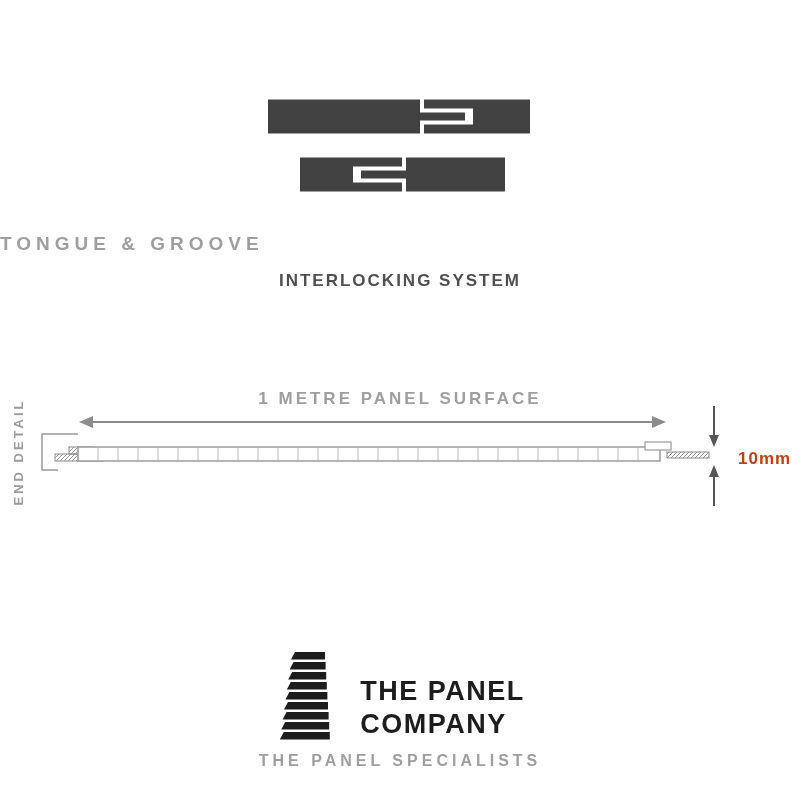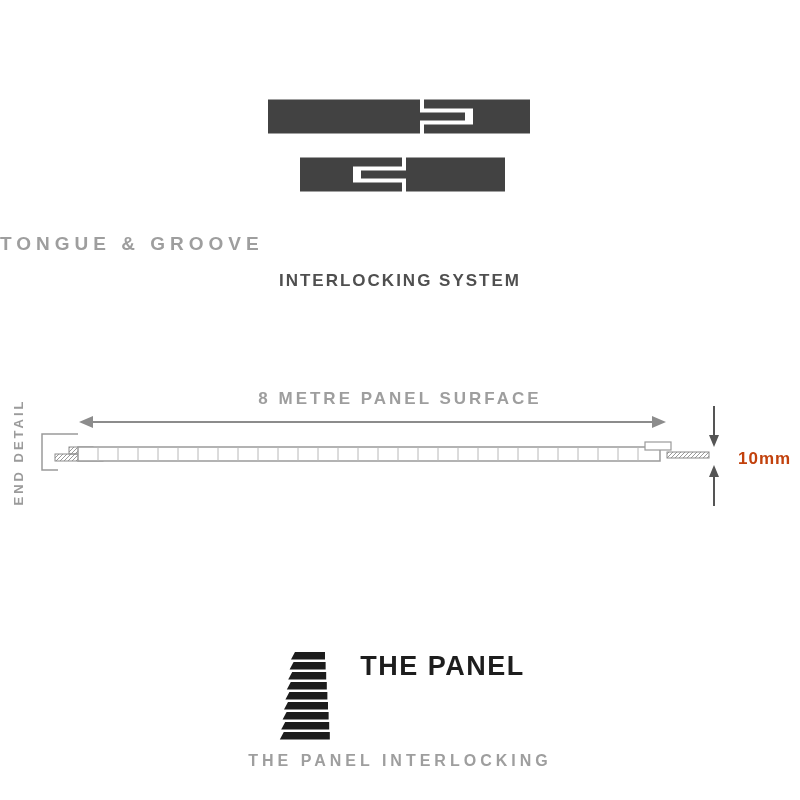--- a/index.html
+++ b/index.html
@@ -41,21 +41,21 @@
 
   .thick-arrow-svg { left: 700px; top: 402px; width: 36px; height: 110px; }
   .thickness-label {
     left: 738px; top: 449px;
     font-size: 17px; font-weight: 700; letter-spacing: 1px; color: #c2410c;
   }
 
   
   .logo-row {
     left: 0; right: 0; top: 650px; height: 92px;
-    display: flex; justify-content: center; align-items: flex-start; gap: 29px;
+    display: flex; justify-content: center; align-items: flex-end; gap: 29px;
   }
   .logo-icon-svg { width: 56px; height: 92px; flex: 0 0 auto; }
   .logo-text {
     font-size: 27px; font-weight: 700; letter-spacing: 1.5px;
     line-height: 1.25; color: #1d1d1d;
   }
   .tagline {
     left: 0; right: 0; top: 752px; text-align: center;
     font-size: 16px; font-weight: 700; letter-spacing: 4px; color: #9e9e9e;
   }
@@ -66,21 +66,21 @@
 <svg class="abs joint-svg" viewBox="0 0 262 95" aria-hidden="true">
   <path class="joint-piece" d="M0,0 L152,0 L152,13 L197,13 L197,21 L152,21 L152,34 L0,34 Z"></path>
   <path class="joint-piece" d="M156,0 L262,0 L262,34 L156,34 L156,25 L205,25 L205,9 L156,9 Z"></path>
   <path class="joint-piece" d="M32,58 L134,58 L134,67 L85,67 L85,83 L134,83 L134,92 L32,92 Z"></path>
   <path class="joint-piece" d="M138,58 L237,58 L237,92 L138,92 L138,79 L93,79 L93,71 L138,71 Z"></path>
 </svg>
 
 <div class="abs title">TONGUE &amp; GROOVE</div>
 <div class="abs subtitle">INTERLOCKING SYSTEM</div>
 
-<div class="abs surface-label">8 METRE PANEL SURFACE</div>
+<div class="abs surface-label">1 METRE PANEL SURFACE</div>
 
 <svg class="abs dim-arrow-svg" viewBox="0 0 595 24" aria-hidden="true">
   <line x1="14" y1="12" x2="581" y2="12" stroke="#8c8c8c" stroke-width="2"></line>
   <polygon points="4,12 18,6 18,18" fill="#8c8c8c"></polygon>
   <polygon points="591,12 577,6 577,18" fill="#8c8c8c"></polygon>
 </svg>
 
 <svg class="abs panel-svg" viewBox="0 0 730 60" aria-hidden="true">
   <defs>
     <pattern id="hatch" width="4" height="4" patternUnits="userSpaceOnUse">
@@ -118,16 +118,17 @@
     <polygon points="13.2,29.5 17.2,22 51.2,22 51.2,29.5" fill="#1d1d1d"></polygon>
     <polygon points="11.8,39.5 15.8,32 51.8,32 51.8,39.5" fill="#1d1d1d"></polygon>
     <polygon points="10.4,49.5 14.4,42 52.4,42 52.4,49.5" fill="#1d1d1d"></polygon>
     <polygon points="9,59.5 13,52 53,52 53,59.5" fill="#1d1d1d"></polygon>
     <polygon points="7.6,69.5 11.6,62 53.6,62 53.6,69.5" fill="#1d1d1d"></polygon>
     <polygon points="6.2,79.5 10.2,72 54.2,72 54.2,79.5" fill="#1d1d1d"></polygon>
     <polygon points="4.8,89.5 8.8,82 54.8,82 54.8,89.5" fill="#1d1d1d"></polygon>
   </svg>
   <div class="logo-text">
     <div>THE PANEL</div>
+    <div>COMPANY</div>
   </div>
 </div>
 
-<div class="abs tagline">THE PANEL INTERLOCKING</div>
+<div class="abs tagline">THE PANEL SPECIALISTS</div>
 
 </body></html>

